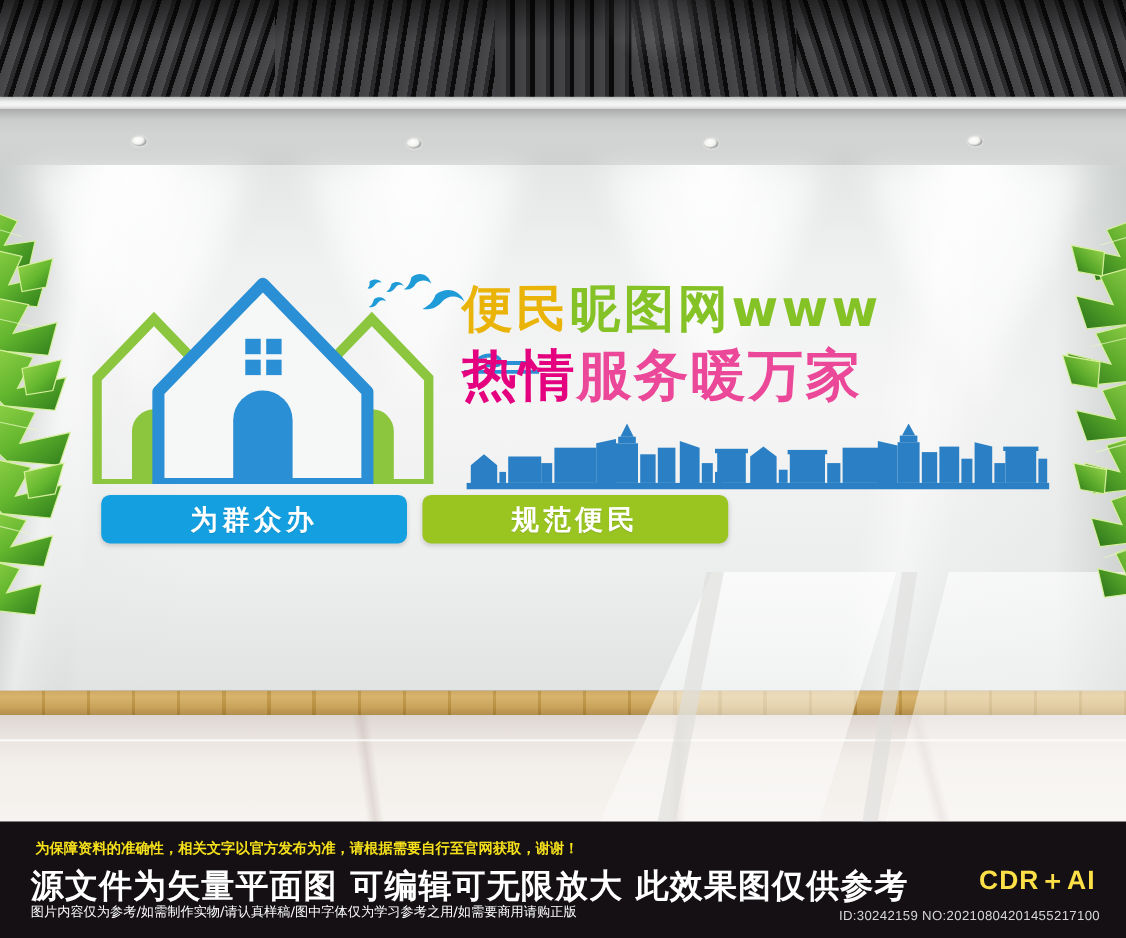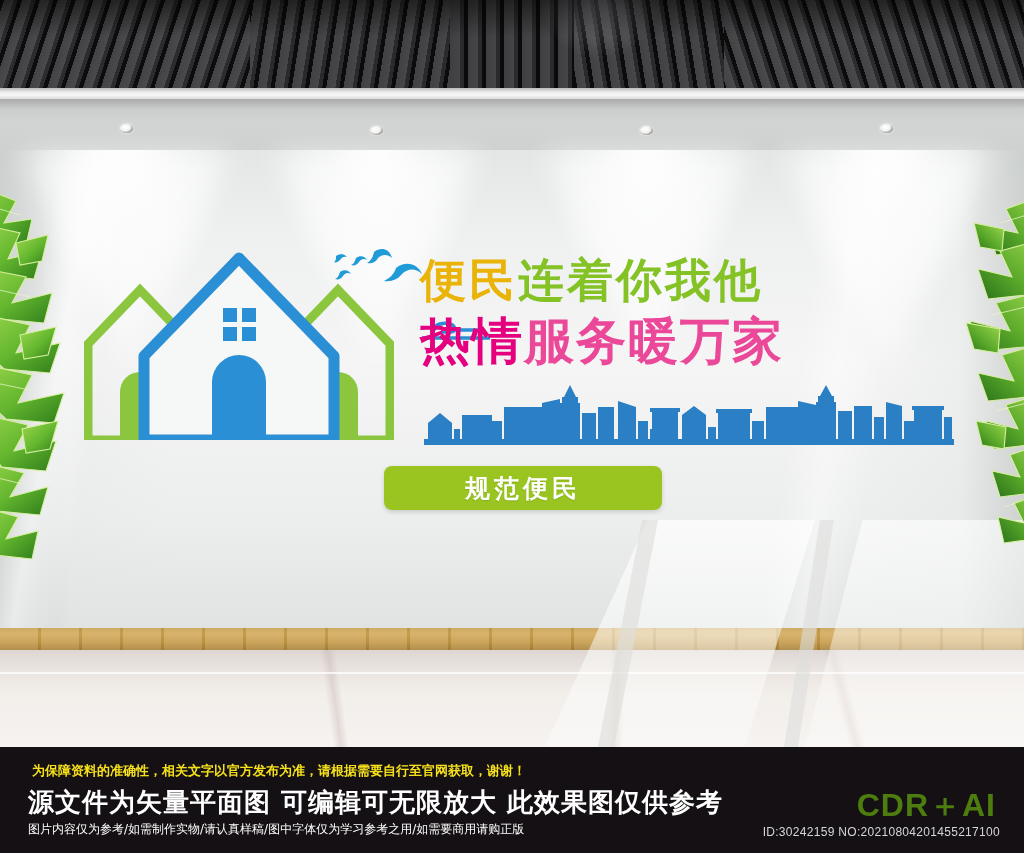--- a/index.html
+++ b/index.html
@@ -209,21 +209,21 @@
   .chips{position:absolute;left:92px;top:300px;width:862px;height:48px;}
   .chip{
     position:absolute;top:0;height:44px;border-radius:8px;
     display:flex;align-items:center;justify-content:center;
     color:#ffffff;font-size:25px;font-weight:bold;letter-spacing:4px;
     font-family:"DejaVu Sans","Liberation Sans",sans-serif;
     text-shadow:0 1px 1px rgba(0,0,0,.12);
     box-shadow:0 2px 4px rgba(80,80,80,.22);
   }
   .chip-1{left:0px;width:278px;background:#14a0e0;}
-  .chip-2{left:292px;width:278px;background:#9ac520;margin-top:16px;}
+  .chip-2{left:292px;width:278px;background:#9ac520;}
   .chip-3{left:584px;width:278px;background:#f1a40f;}
 
   
   .plant{position:absolute;pointer-events:none;}
   .plant-left{left:-14px;top:175px;width:105px;height:390px;}
   .plant-right{right:-10px;top:195px;width:90px;height:370px;}
 
   
   .banner{
     position:absolute;left:0;top:747px;width:1024px;height:106px;
@@ -231,27 +231,27 @@
     overflow:hidden;
   }
   .banner-yellow{
     position:absolute;left:32px;top:15px;
     color:#f5e01b;font-size:13px;font-weight:bold;letter-spacing:0px;
     font-family:"DejaVu Sans","Liberation Sans",sans-serif;
     white-space:nowrap;
   }
   .banner-white{
     position:absolute;left:28px;top:38px;
-    color:#ffffff;font-size:26px;font-weight:bold;letter-spacing:1px;
+    color:#ffffff;font-size:30px;font-weight:bold;letter-spacing:1px;
     font-family:"DejaVu Sans","Liberation Sans",sans-serif;
     white-space:nowrap;
   }
   .banner-cdr{
     position:absolute;right:28px;top:37px;
-    color:#4d7c0f;font-size:32px;font-weight:bold;letter-spacing:1px;
+    color:#fde047;font-size:24px;font-weight:bold;letter-spacing:1px;
     font-family:"Liberation Sans","DejaVu Sans",sans-serif;
     white-space:nowrap;
   }
   .banner-gray{
     position:absolute;left:28px;top:74px;
     color:#ffffff;font-size:12px;letter-spacing:0px;
     font-family:"DejaVu Sans","Liberation Sans",sans-serif;
     white-space:nowrap;
   }
   .banner-id{
@@ -336,21 +336,21 @@
       <path d="M2 10 C6 7 11 8 13 11 C10 10 8 11 6 14 C4 16 2 17 0 16 C2 15 2 13 2 10 Z" fill="#1f9bd8"></path>
     </svg>
 
     <svg class="swirl" viewBox="0 0 80 30">
       <path d="M2 22 L70 22" stroke="#2a8fd4" stroke-width="3.5" fill="none"></path>
       <path d="M14 14 C14 8 24 6 30 8 C36 10 36 16 30 16 L22 16" stroke="#2a8fd4" stroke-width="3.5" fill="none" stroke-linecap="round"></path>
       <path d="M34 14 L60 14" stroke="#2a8fd4" stroke-width="3.5" fill="none"></path>
     </svg>
 
     <div class="title-wrap">
-      <div class="title-line"><span class="t-blue">便民</span><span class="t-green">连着你我他</span></div>
+      <div class="title-line"><span class="t-blue">便民</span><span class="t-green">昵图网www</span></div>
       <div class="title-line-2"><span class="t-magenta">热情</span><span class="t-orange">服务暖万家</span></div>
     </div>
 
     <svg class="skyline" viewBox="0 0 530 60" preserveAspectRatio="none">
       <g fill="#2b7fc4">
         <rect x="0" y="54" width="530" height="6"></rect>
 
         <path d="M4 38 L16 28 L28 38 L28 54 L4 54 Z"></path>
         <rect x="10" y="44" width="12" height="10"></rect>
         <rect x="30" y="44" width="6" height="10"></rect>
@@ -392,20 +392,21 @@
         <rect x="450" y="32" width="10" height="22"></rect>
         <path d="M462 17 L478 21 L478 54 L462 54 Z"></path>
         <rect x="480" y="36" width="10" height="18"></rect>
         <rect x="490" y="24" width="28" height="30"></rect>
         <rect x="488" y="21" width="32" height="4"></rect>
         <rect x="520" y="32" width="8" height="22"></rect>
       </g>
     </svg>
 
     <div class="chips">
+      <div class="chip chip-1">为群众办</div>
       <div class="chip chip-2">规范便民</div>
     </div>
   </div>
 
   <div class="skirting"></div>
   <div class="skirting-grain"></div>
   <div class="floor"></div>
   <div class="floor-veins"></div>
   <div class="floor-line"></div>
 

